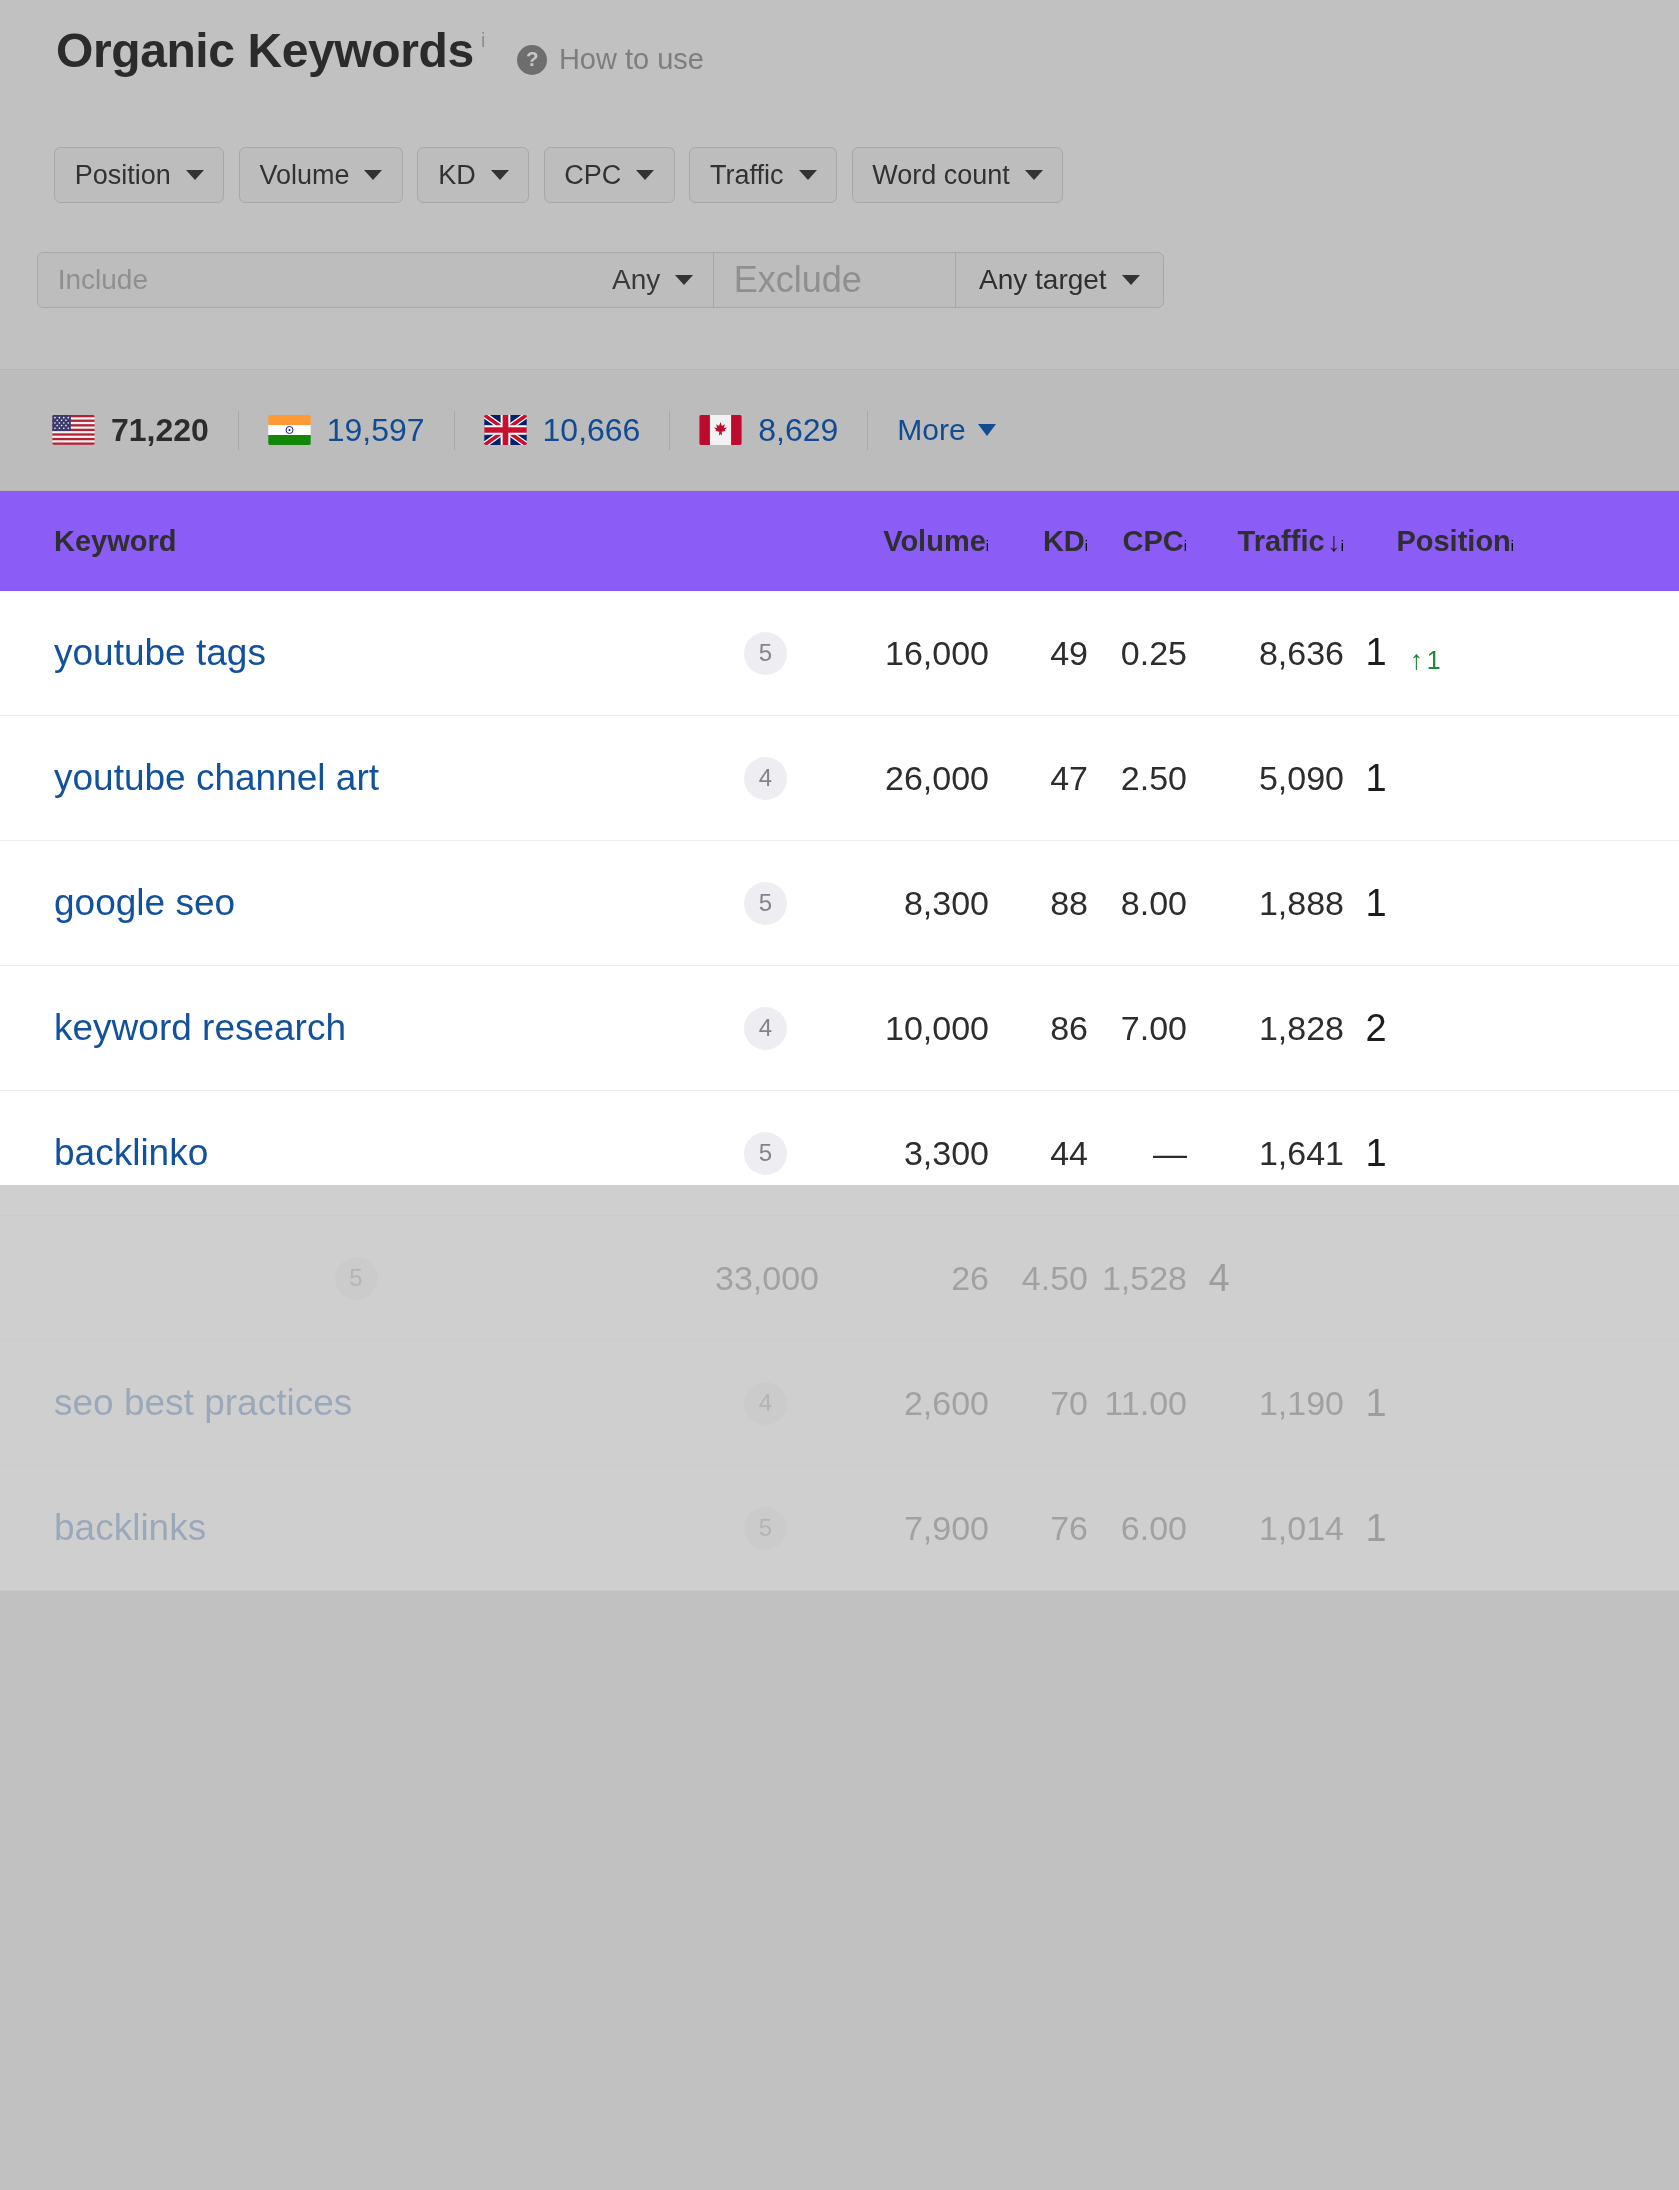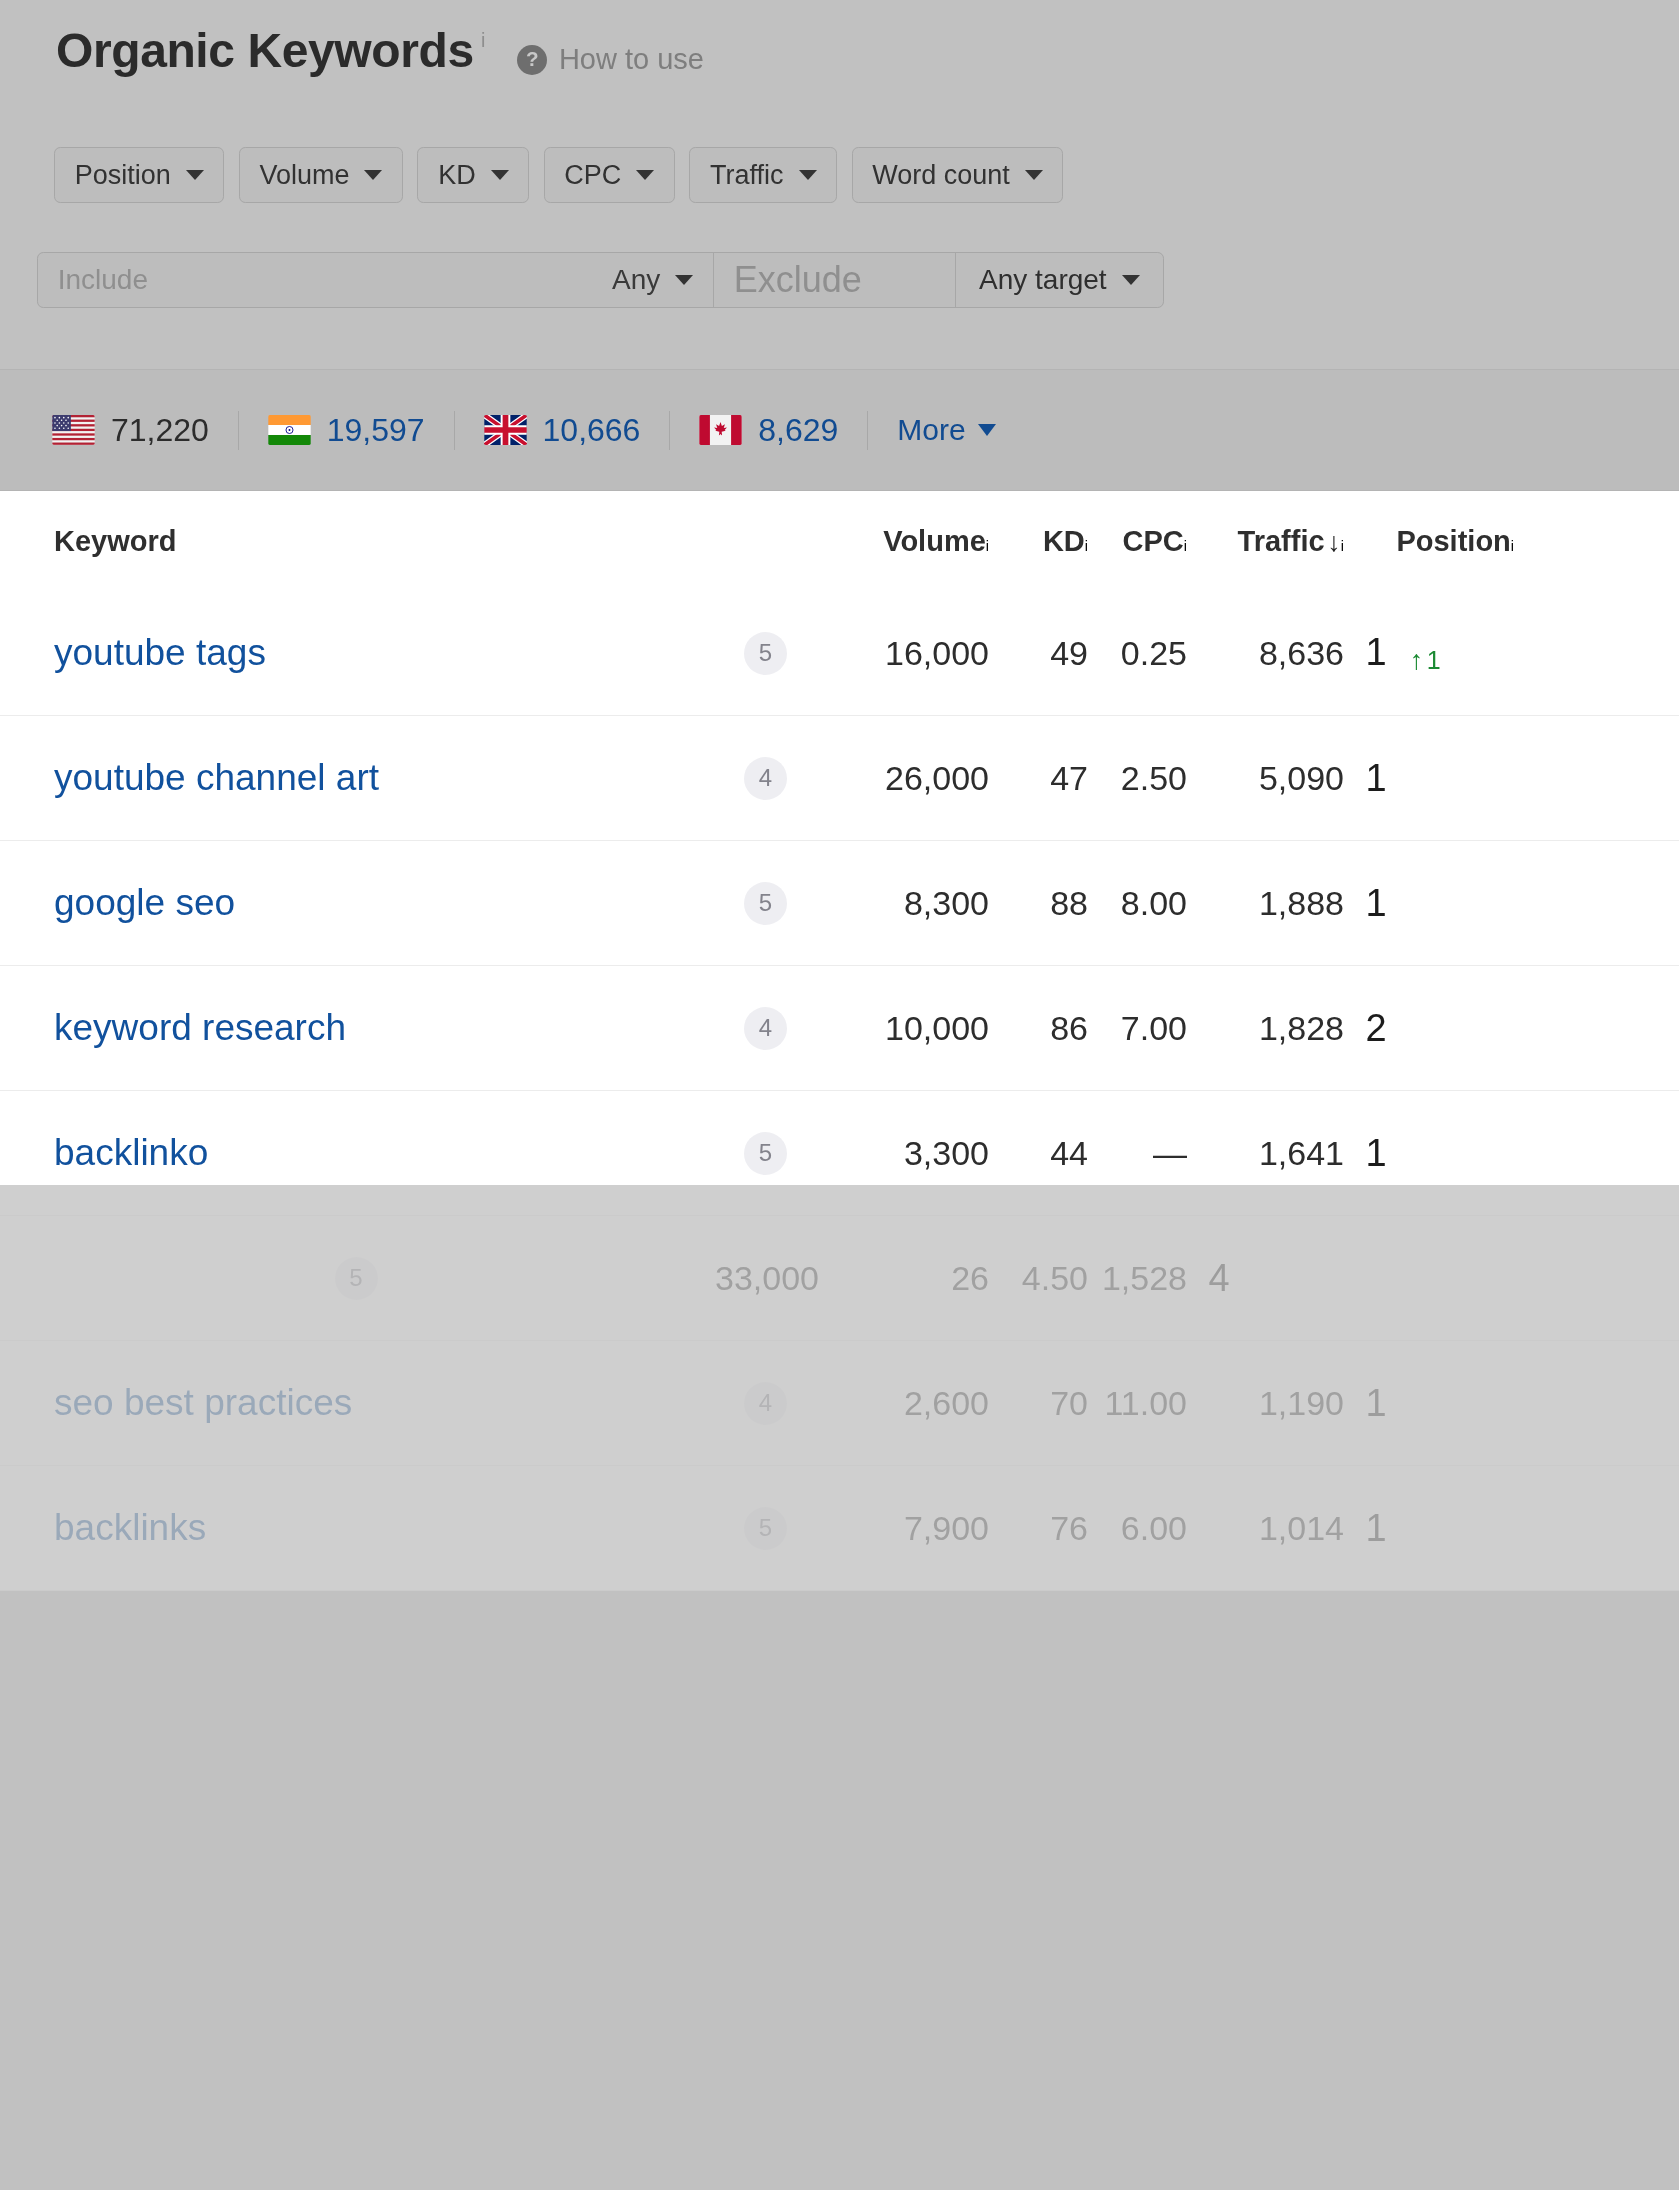--- a/index.html
+++ b/index.html
@@ -45,32 +45,32 @@
   #excPlaceholder{font-size:36px;color:#8f8f8f;text-align:right;}
   #targetBox{display:flex;align-items:center;padding:0 23px;box-sizing:border-box;}
   #targetLabel{font-size:28px;color:#2f2f2f;}
 
   
   #flagsBar{position:absolute;left:0;top:369px;width:1679px;height:122px;
             background:#bcbcbc;border-top:0.9px solid #b4b4b4;border-bottom:0.9px solid #b4b4b4;
             box-sizing:border-box;display:flex;align-items:center;padding-left:52px;}
   .flagItem{display:flex;align-items:center;}
   .flagImg{width:43px;height:30px;border-radius:1.8px;display:block;flex:none;}
-  .flagCount{font-size:32px;font-weight:normal;margin-left:16px;white-space:nowrap;}
+  .flagCount{font-size:32px;font-weight:bold;margin-left:16px;white-space:nowrap;}
   .flagCount.active{color:#2c2c2c;}
   .flagCount.link{color:#114b91;font-weight:normal;}
   .vsep{width:0.9px;height:39px;background:#a8a8a8;margin:0 29px;}
   #moreBtn{display:flex;align-items:center;}
   #moreLabel{font-size:30px;color:#114b91;}
   #moreCaret{width:0;height:0;border-left:9.9px solid transparent;border-right:9.9px solid transparent;
              border-top:12.5px solid #114b91;margin-left:12.5px;}
 
   
   #tableWrap{position:absolute;left:0;top:491px;width:1679px;height:1700px;overflow:hidden;}
-  #tableHeader{height:100px;background:#ffffff;position:relative;}
+  #tableHeader{height:100px;background:#8b5cf6;position:relative;}
   #tableBody{position:absolute;left:0;top:100px;width:1679px;background:#ffffff;}
 
   .rowGrid{display:grid;
     grid-template-columns:712px 107px 170px 99px 99px 157px 170px 166px;
     align-items:center;}
   .c-kw{padding-left:54px;box-sizing:border-box;}
   .c-badge{text-align:center;}
   .c-num{text-align:right;padding-right:0;box-sizing:border-box;}
   .c-pos{text-align:left;padding-left:21.5px;box-sizing:border-box;position:relative;}
 

